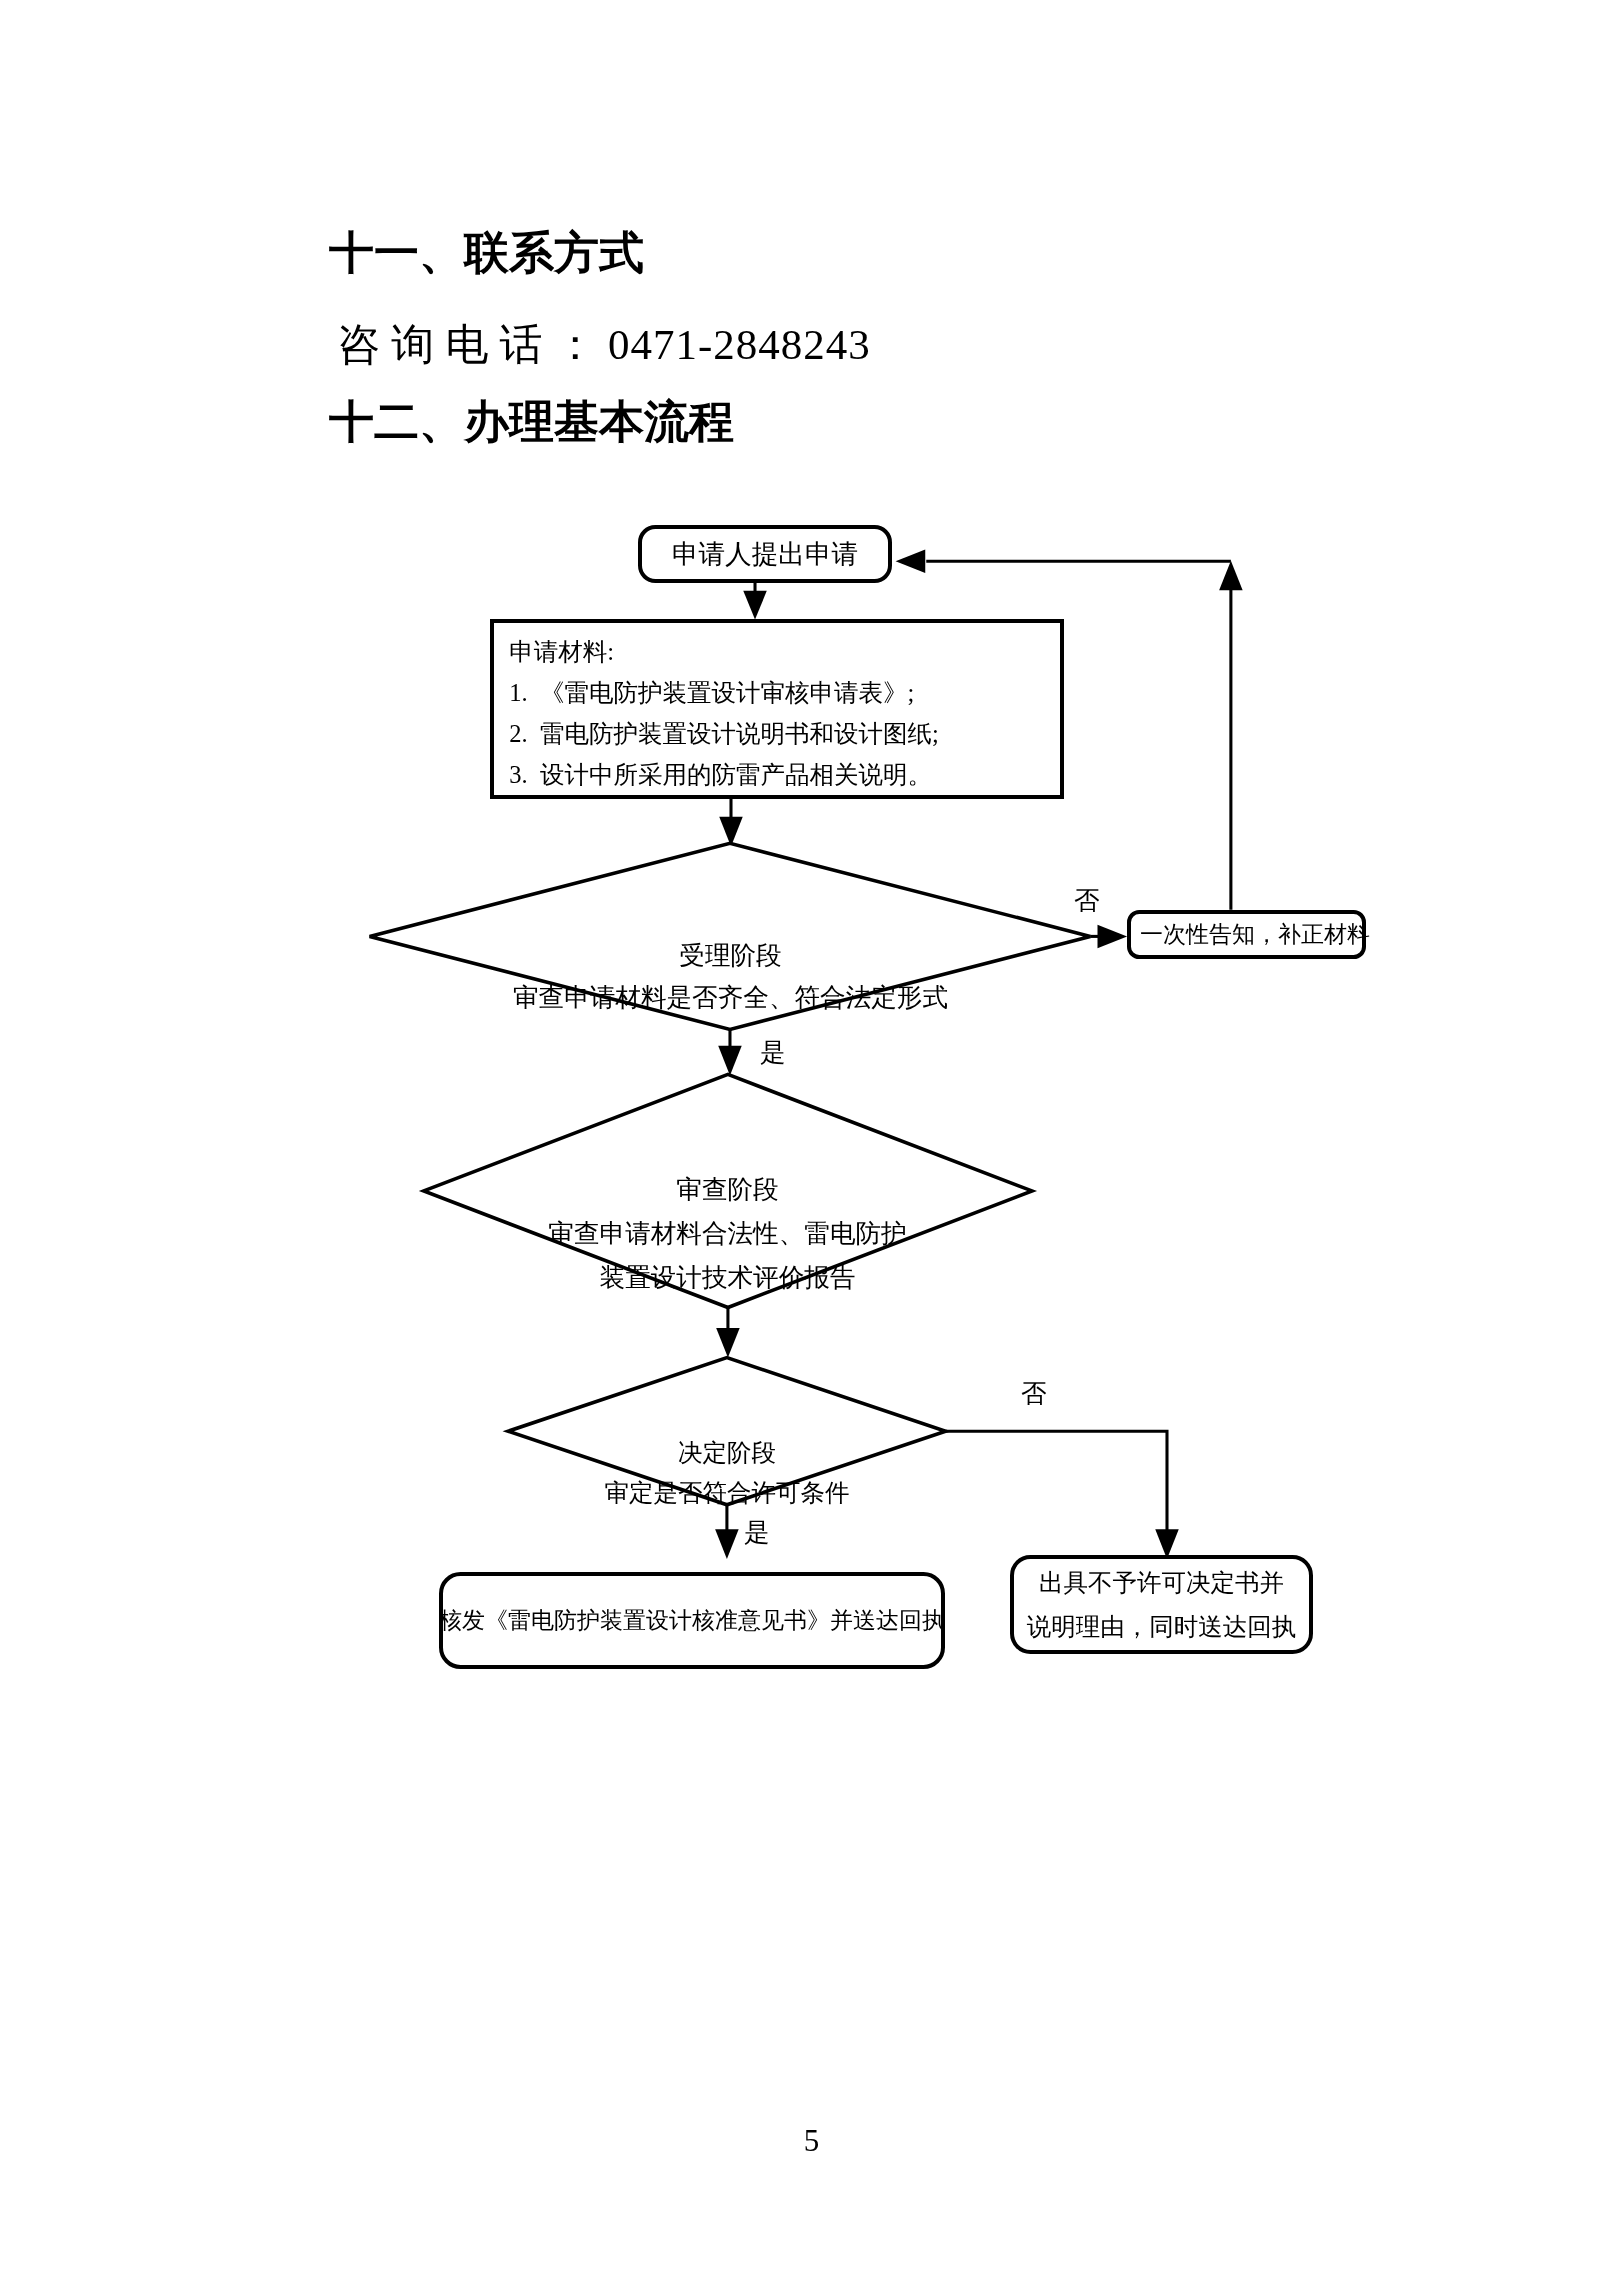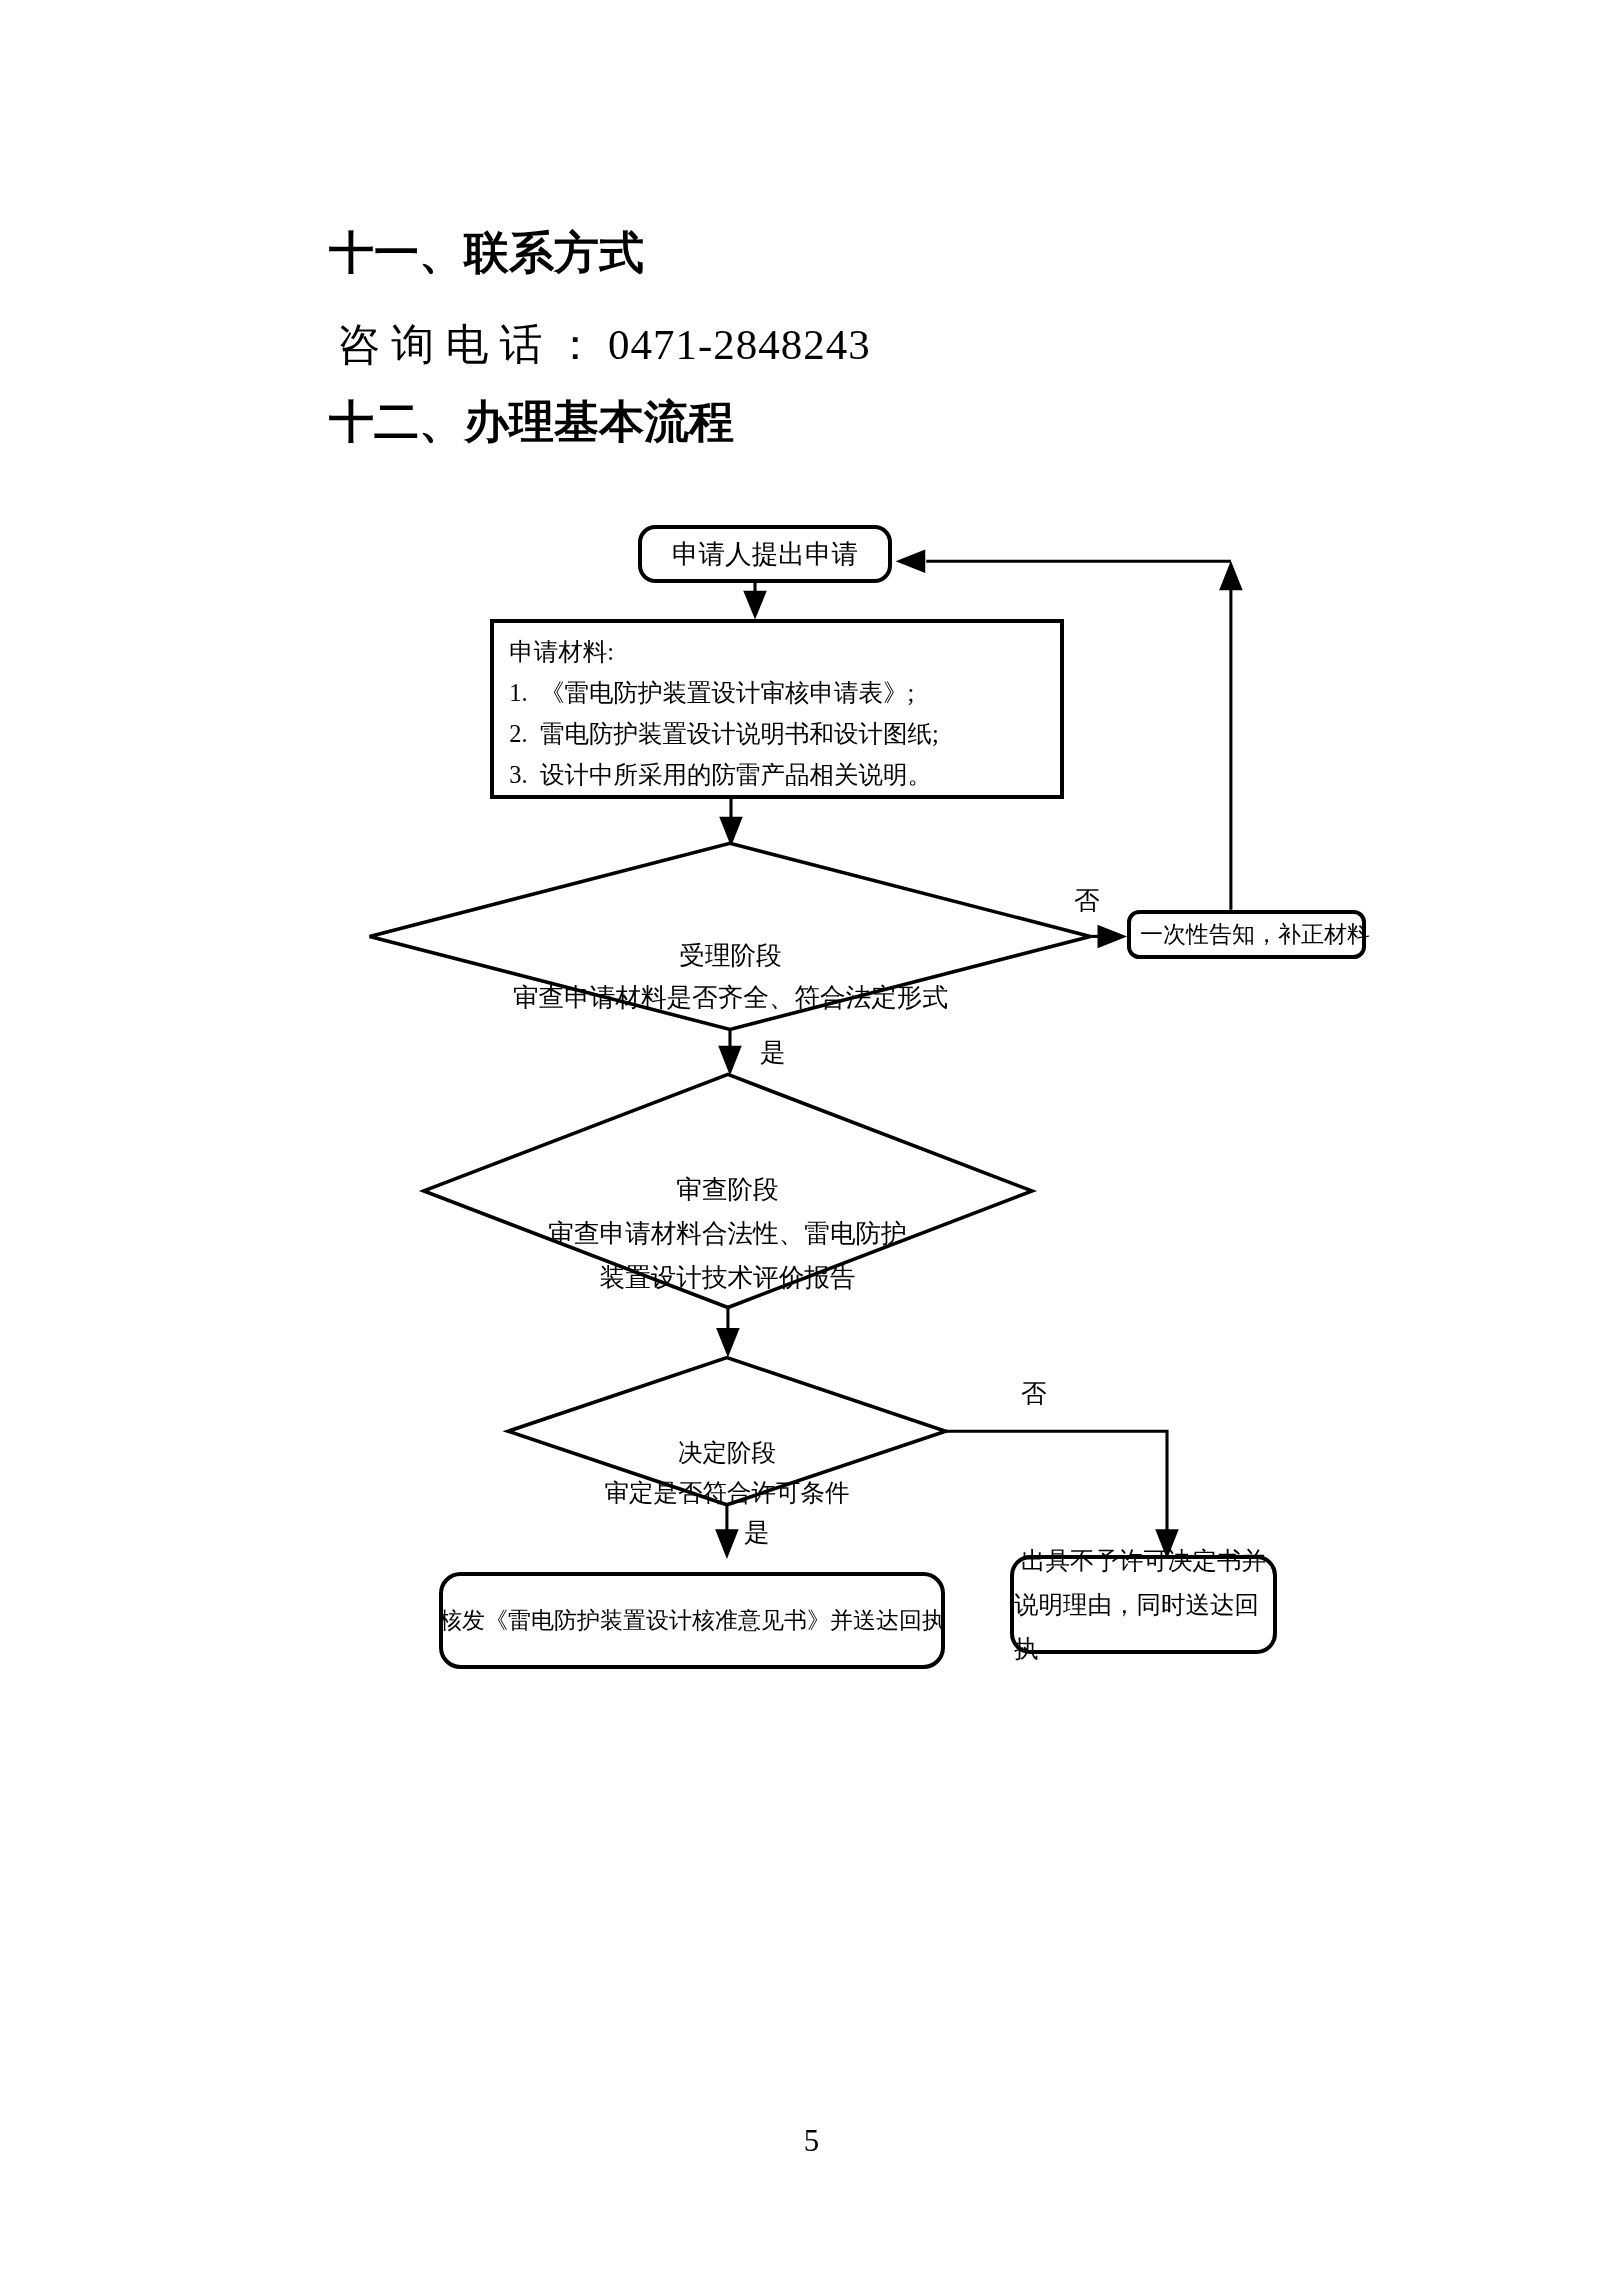--- a/index.html
+++ b/index.html
@@ -36,41 +36,42 @@
   #flow-svg .head{fill:#000;stroke:none;}
   
   .fc-box{
     position:absolute;
     background:#ffffff;
     border:4.6px solid #000;
     box-sizing:border-box;
     display:flex;
     align-items:center;
     justify-content:center;
+    text-align:center;
     z-index:2;
     font-size:24.5px;
   }
   #start-box{left:638px;top:525px;width:254px;height:58px;border-radius:17.4px;font-size:26.6px;}
   #materials-box{
     left:490px;top:619px;width:574px;height:180px;
     border-width:4.1px;border-radius:0;
     display:block;text-align:left;
     padding:8.2px 0 0 15.3px;
     font-size:24.5px;line-height:41px;
     white-space:pre;
   }
   #notify-box{
     left:1127px;top:910px;width:239px;height:49px;
     border-width:4.1px;border-radius:12.3px;
     justify-content:flex-start;padding-left:9px;
     font-size:23px;white-space:nowrap;
   }
   #approve-box{left:439px;top:1556px;width:506px;height:97px;border-radius:21.5px;font-size:23px;white-space:nowrap;margin-top:16px;}
   #reject-box{
-    left:1010px;top:1555px;width:267px;height:99px;border-radius:20.4px;
+    left:1010px;top:1555px;width:303px;height:99px;border-radius:20.4px;
     flex-direction:column;font-size:24.5px;line-height:44px;
   }
   
   .diamond-text{
     position:absolute;z-index:2;
     text-align:center;
     font-size:25.6px;
     pointer-events:none;
     margin-top:44px;
   }

